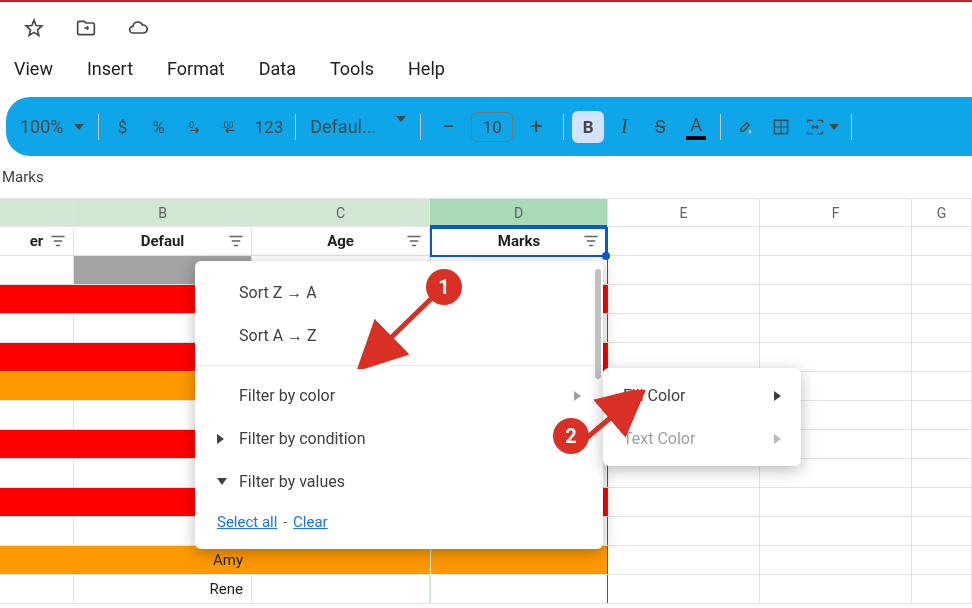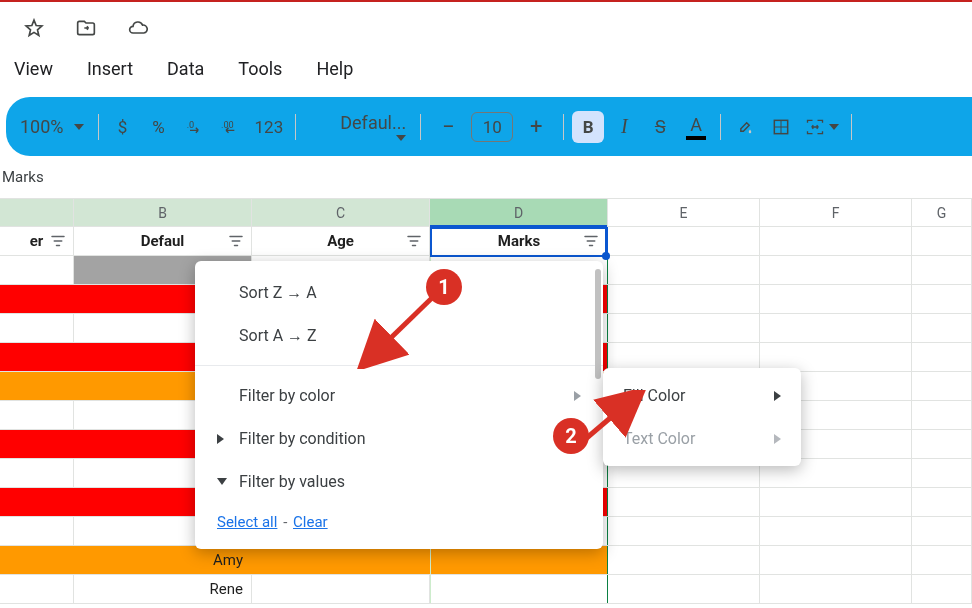--- a/index.html
+++ b/index.html
@@ -73,23 +73,22 @@
   }
   .zoom {
     display: flex;
     align-items: center;
     gap: 6px;
     padding-right: 6px;
   }
   .zoom-val { font-size: 18px; color: #444746; }
   .font-sel {
     display: flex;
-    align-items: flex-end;
+    align-items: flex-start;
     width: 108px;
-    flex-direction: column;
   }
   .font-sel .label {
     font-size: 18px;
     color: #444746;
     white-space: nowrap;
     overflow: hidden;
     text-overflow: ellipsis;
     flex: 1;
   }
   .font-size-box {
@@ -350,20 +349,21 @@
   <span class="tb-btn">
     <svg viewBox="0 0 24 24">
         <path d="M19 18H6a4 4 0 0 1 0-8 6 6 0 0 1 11.5-1.5A4.5 4.5 0 0 1 19 18z" fill="none" stroke="#444746" stroke-width="2"></path>
       </svg>
   </span>
 </div>
 
 <div class="menubar">
   <div>View</div>
   <div>Insert</div>
+  <div>Format</div>
   <div>Data</div>
   <div>Tools</div>
   <div>Help</div>
 </div>
 
 <div class="toolbar">
   <div class="zoom tb-group">
     <span class="zoom-val">100%</span>
     <span class="caret-down"></span>
   </div>

